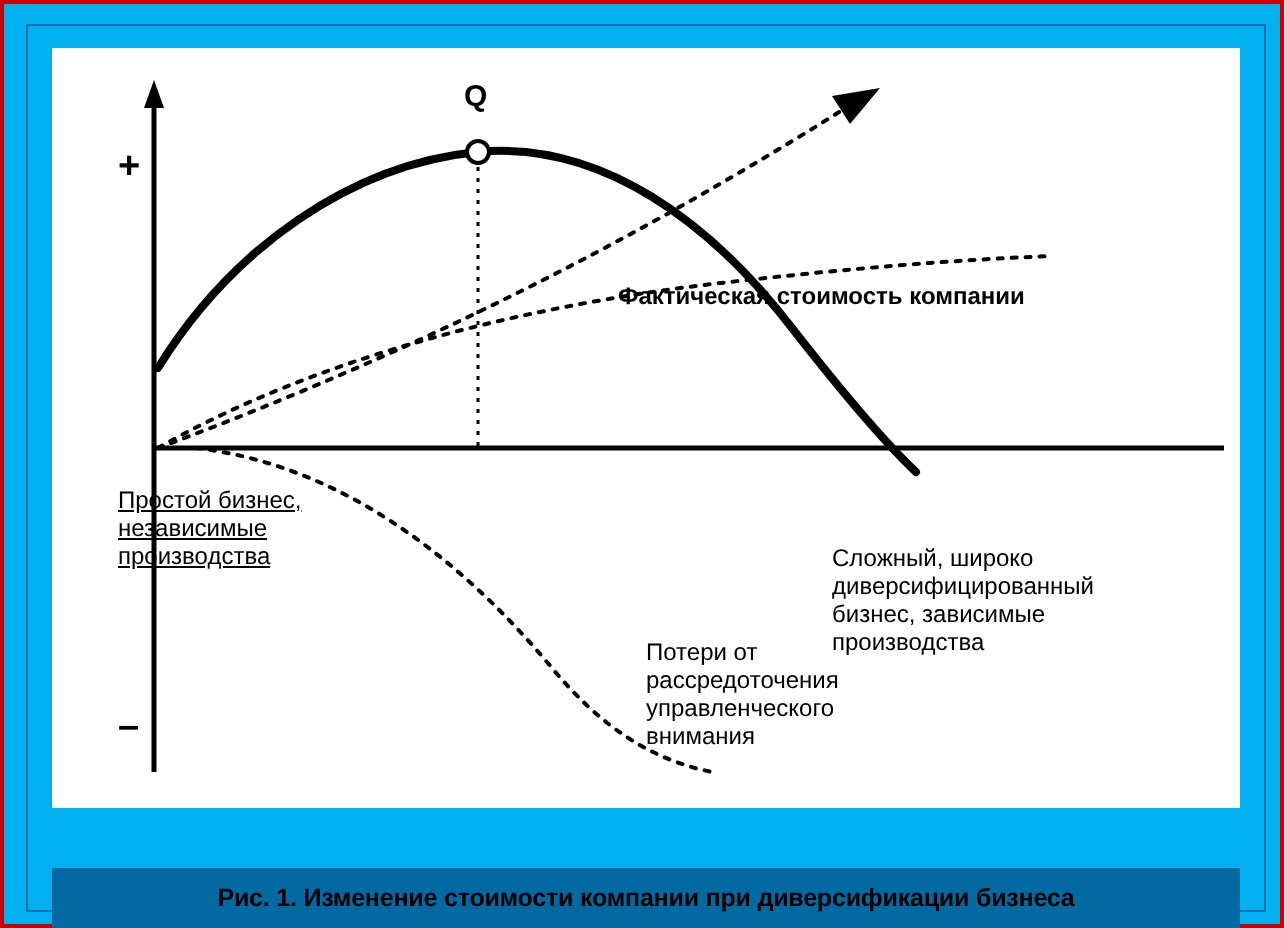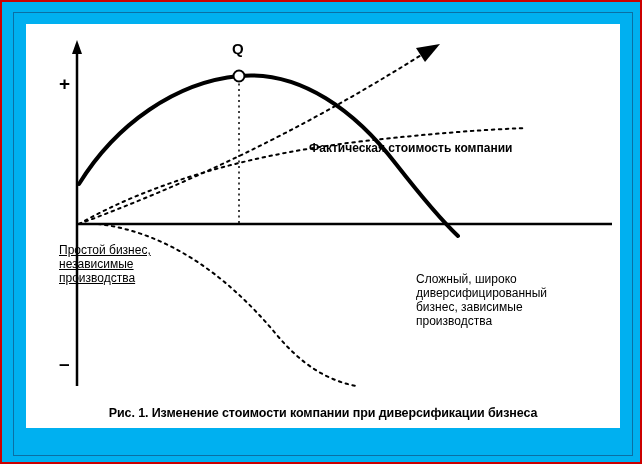--- a/index.html
+++ b/index.html
@@ -35,24 +35,24 @@
     left: 24px;
     top: 22px;
     width: 594px;
     height: 380px;
     background: #ffffff;
     box-sizing: border-box;
   }
   #caption-panel {
     position: absolute;
     left: 24px;
-    top: 396px;
+    top: 432px;
     width: 594px;
     height: 30px;
-    background: #ffffff;
+    background: #0369a1;
     box-sizing: border-box;
     display: flex;
     align-items: center;
     justify-content: center;
   }
   #caption-text {
     font-size: 12.5px;
     font-weight: bold;
     color: #000000;
     letter-spacing: -0.1px;
@@ -124,19 +124,23 @@
 
     <div class="lbl" style="left:33px; top:219px;text-decoration:underline;">Простой бизнес,
 независимые
 производства</div>
 
     <div class="lbl" style="left:390px; top:219px;margin-top:29px;">Сложный, широко
 диверсифицированный
 бизнес, зависимые
 производства</div>
 
+    <div class="lbl" style="left:297px; top:295px;">Потери от
+рассредоточения
+управленческого
+внимания</div>
 
   </div>
 
   <div id="caption-panel">
     <div id="caption-text">Рис. 1. Изменение стоимости компании при диверсификации бизнеса</div>
   </div>
 </div>
 
 </body></html>

